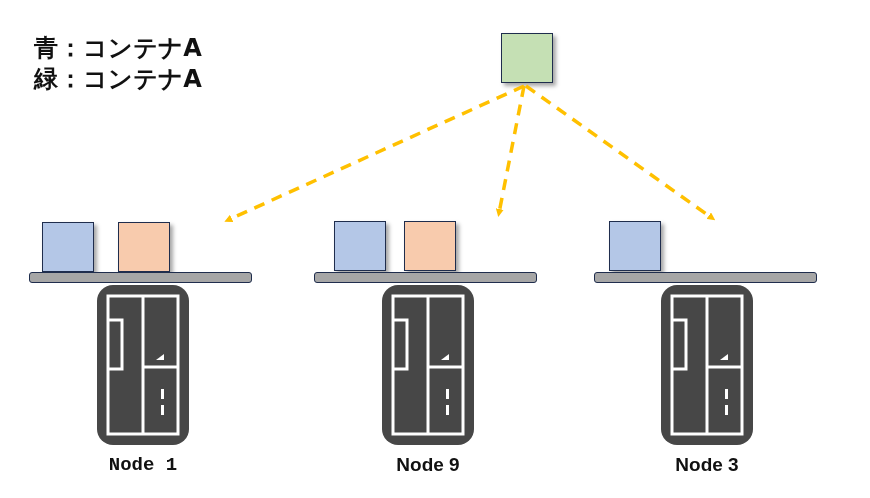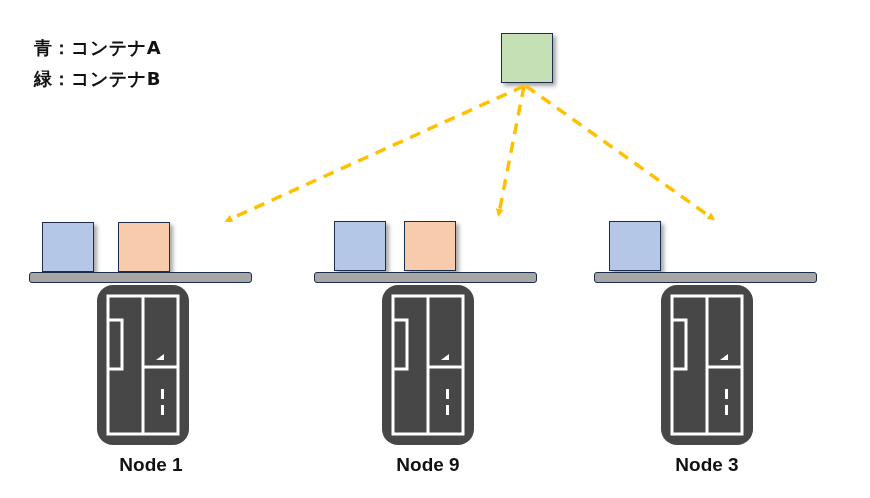--- a/index.html
+++ b/index.html
@@ -1,34 +1,34 @@
 <!DOCTYPE html>
 <html><head>
   <meta charset="utf-8">
   <style>
     html, body { margin: 0; padding: 0; background: #ffffff; }
     body { width: 870px; height: 498px; position: relative; overflow: hidden;
            font-family: "DejaVu Sans", "Liberation Sans", sans-serif; }
     .legend { position: absolute; left: 34px; top: 34px; }
-    .legend-line { font-size: 18px; font-weight: bold; color: #111; height: 31px; line-height: 28px; letter-spacing: 0.5px; }
+    .legend-line { font-size: 24px; font-weight: bold; color: #111; height: 31px; line-height: 28px; letter-spacing: 0.5px; }
     .box { position: absolute; width: 52px; height: 50px; border: 1.5px solid #1f2d4d;
            box-shadow: 3px 3px 4px rgba(0,0,0,0.35); box-sizing: border-box; }
     .shelf { position: absolute; height: 11px; width: 223px; background: #a6a6a6;
              border: 1.5px solid #1f2d4d; border-radius: 3px; box-sizing: border-box; }
     .server { position: absolute; width: 92px; height: 160px; }
     .node-label { position: absolute; width: 140px; text-align: center;
                   font-family: "Liberation Sans", sans-serif; font-weight: bold; font-size: 19px; color: #111; }
     svg.arrows { position: absolute; left: 0; top: 0; }
   </style>
 </head>
 <body>
 
 <div class="legend">
   <div class="legend-line">青：コンテナA</div>
-  <div class="legend-line">緑：コンテナB</div>
+  <div class="legend-line">緑：コンテナA</div>
 </div>
 
 <div class="box" style="left:501px; top:33px; background:#c5e0b4;"></div>
 
 <svg class="arrows" width="870" height="498">
   <defs>
     <marker id="ah" markerWidth="8" markerHeight="8" refX="4" refY="4" orient="auto" markerUnits="userSpaceOnUse" viewBox="0 0 8 8">
       <path d="M0,0 L8,4 L0,8 Z" fill="#ffc000"></path>
     </marker>
   </defs>
@@ -72,15 +72,15 @@
   <rect x="0" y="0" width="92" height="160" rx="16" fill="#474747"></rect>
   <rect x="11" y="11" width="70" height="138" fill="none" stroke="#fff" stroke-width="3"></rect>
   <line x1="46" y1="11" x2="46" y2="149" stroke="#fff" stroke-width="3"></line>
   <line x1="46" y1="82" x2="81" y2="82" stroke="#fff" stroke-width="3"></line>
   <path d="M11 35 H25 V84 H11" fill="none" stroke="#fff" stroke-width="3"></path>
   <path d="M59 75 L67 69 L67 75 Z" fill="#fff"></path>
   <rect x="64" y="104" width="3" height="10" fill="#fff"></rect>
   <rect x="64" y="120" width="3" height="10" fill="#fff"></rect>
 </svg>
 
-<div class="node-label" style="left:81px; top:454px;">Node 1</div>
+<div class="node-label" style="left:73px; top:454px;font-family:Liberation Mono, monospace;">Node 1</div>
 <div class="node-label" style="left:358px; top:454px;">Node 9</div>
 <div class="node-label" style="left:637px; top:454px;text-align:center;">Node 3</div>
 
 </body></html>

